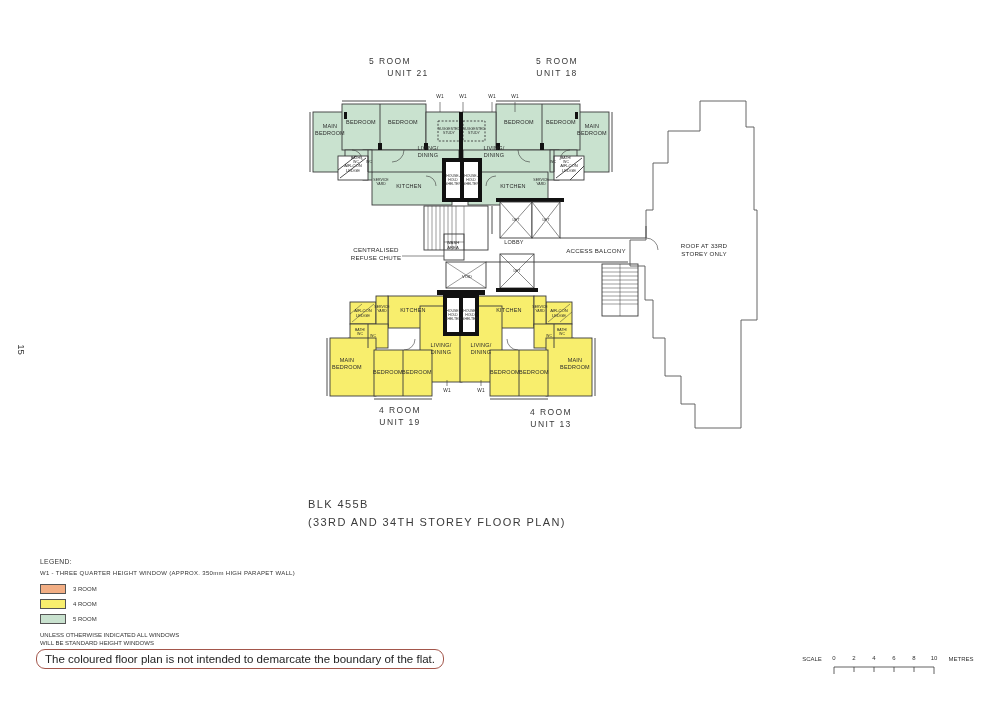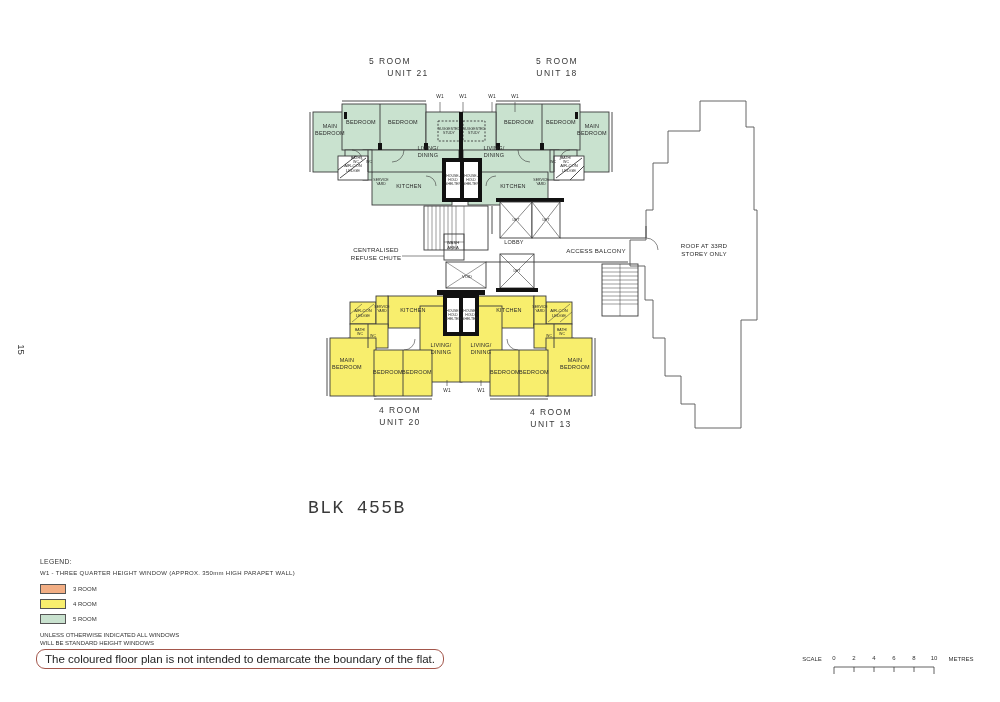--- a/index.html
+++ b/index.html
@@ -7,21 +7,21 @@
         font-family:"Liberation Sans",sans-serif;}
   svg{position:absolute;left:0;top:0;}
   .lb{position:absolute;transform:translate(-50%,-50%);font-family:"Liberation Sans",sans-serif;
       font-size:5.5px;line-height:1.25;color:#2b2b2b;text-align:center;white-space:pre-line;
       letter-spacing:.2px;}
   .h{font-size:8.5px;letter-spacing:1.4px;color:#383838;}
   .w{font-size:4.8px;}
   .m{font-size:6.2px;}
   .s{font-size:4.2px;letter-spacing:0;}
   .t{font-size:3.5px;letter-spacing:0;line-height:1.15;}
-  .title-line{position:absolute;font-size:18px;letter-spacing:1.4px;color:#3a3a3a;white-space:pre;font-family:Liberation Mono, monospace;}
+  .title-line{position:absolute;font-size:11px;letter-spacing:1.4px;color:#3a3a3a;white-space:pre;}
   .pagenum{position:absolute;left:16px;top:344px;font-size:9.5px;color:#333;transform:rotate(90deg);}
   .legend-head{position:absolute;left:40px;top:558px;font-size:6.8px;color:#333;letter-spacing:.3px;}
   .legend-w1{position:absolute;left:40px;top:570px;font-size:6px;color:#333;letter-spacing:.3px;}
   .legend-note{position:absolute;left:40px;top:631px;font-size:6px;color:#333;white-space:pre-line;line-height:1.4;}
   .sw{position:absolute;left:40px;width:26px;height:10px;border:1px solid #555;box-sizing:border-box;}
   .sw0{background:#f2ae84;} .sw1{background:#f8ee6d;} .sw2{background:#c9e2cf;}
   .sw-label{position:absolute;left:73px;font-size:6px;color:#333;}
   .note-box{position:absolute;left:36px;top:649px;border:1.2px solid #a3564b;border-radius:9px;
             padding:3px 8px;font-size:11.5px;color:#222;background:#fff;white-space:nowrap;}
   .scale-txt{position:absolute;font-size:6px;color:#333;transform:translate(-50%,-50%);}
@@ -162,21 +162,21 @@
         <path d="M834 667 H934 M834 667 V674 M854 667 V672 M874 667 V672 M894 667 V672 M914 667 V672 M934 667 V674"></path>
       </g>
     </g>
   </svg>
 
   <div class="lb h" style="left:390px;top:61px">5 ROOM</div>
   <div class="lb h" style="left:408px;top:73px">UNIT 21</div>
   <div class="lb h" style="left:557px;top:61px">5 ROOM</div>
   <div class="lb h" style="left:557px;top:73px">UNIT 18</div>
   <div class="lb h" style="left:400px;top:410px">4 ROOM</div>
-  <div class="lb h" style="left:400px;top:422px">UNIT 20</div>
+  <div class="lb h" style="left:400px;top:422px">UNIT 19</div>
   <div class="lb h" style="left:551px;top:412px">4 ROOM</div>
   <div class="lb h" style="left:551px;top:424px">UNIT 13</div>
 
   <div class="lb w" style="left:440px;top:97px">W1</div>
   <div class="lb w" style="left:463px;top:97px">W1</div>
   <div class="lb w" style="left:492px;top:97px">W1</div>
   <div class="lb w" style="left:515px;top:97px">W1</div>
   <div class="lb w" style="left:447px;top:391px">W1</div>
   <div class="lb w" style="left:481px;top:391px">W1</div>
 
@@ -261,20 +261,21 @@
   <div class="lb" style="left:347px;top:364px">MAIN
 BEDROOM</div>
   <div class="lb" style="left:575px;top:364px">MAIN
 BEDROOM</div>
   <div class="lb" style="left:388px;top:372px">BEDROOM</div>
   <div class="lb" style="left:417px;top:372px">BEDROOM</div>
   <div class="lb" style="left:505px;top:372px">BEDROOM</div>
   <div class="lb" style="left:534px;top:372px">BEDROOM</div>
 
   <div class="title-line" style="left:308px;top:498px">BLK 455B</div>
+  <div class="title-line" style="left:308px;top:516px">(33RD AND 34TH STOREY FLOOR PLAN)</div>
 
   <div class="pagenum">15</div>
 
   <div class="legend-head">LEGEND:</div>
   <div class="legend-w1">W1 -  THREE QUARTER HEIGHT WINDOW (APPROX. 350mm HIGH PARAPET WALL)</div>
   <div class="sw sw0" style="top:584px"></div>
   <div class="sw-label" style="top:586px">3 ROOM</div>
   <div class="sw sw1" style="top:599px"></div>
   <div class="sw-label" style="top:601px">4 ROOM</div>
   <div class="sw sw2" style="top:614px"></div>

